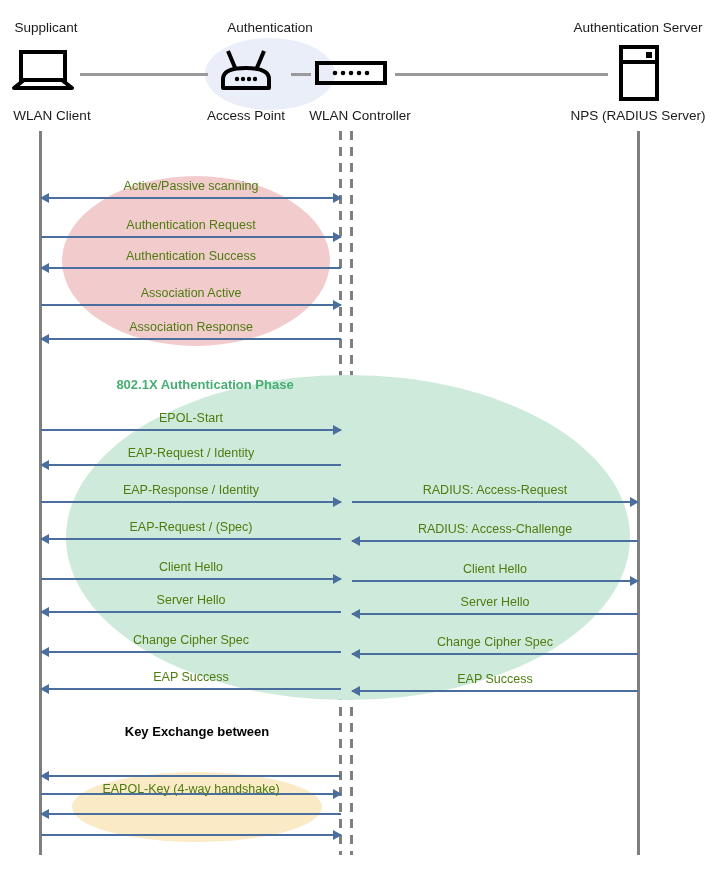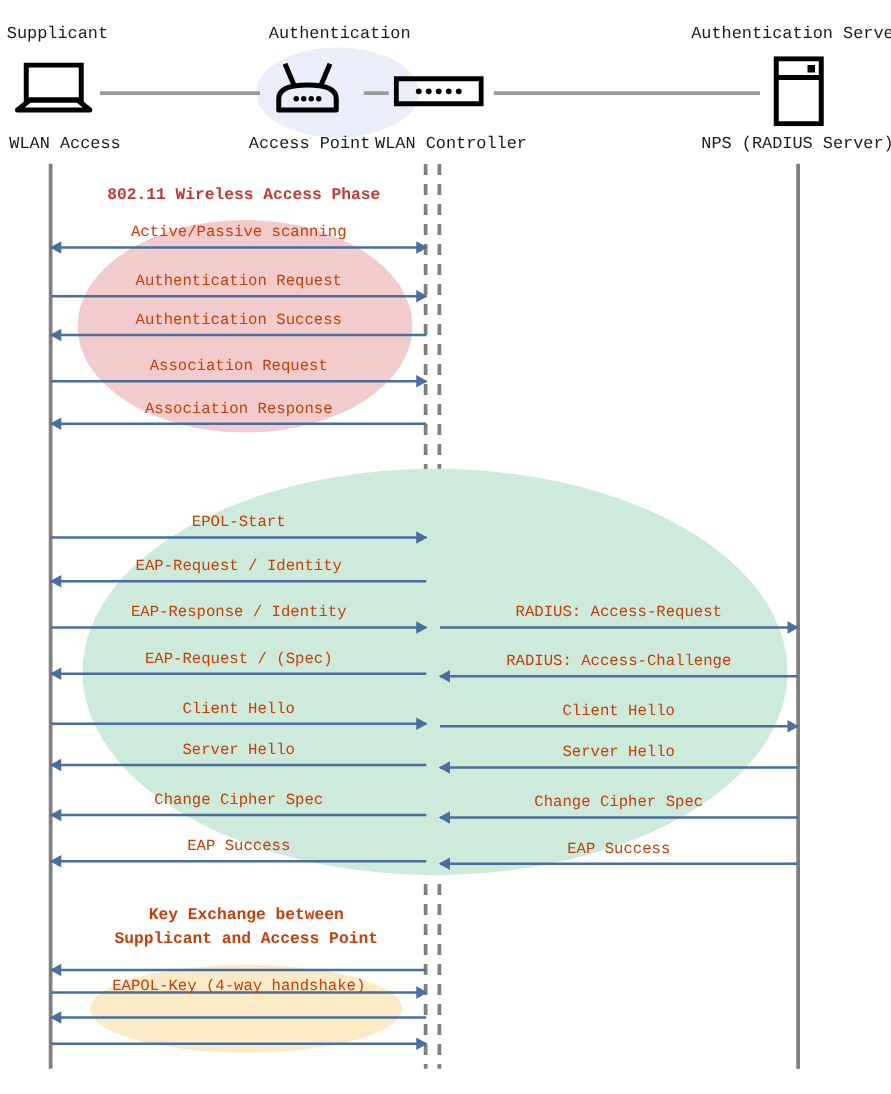--- a/index.html
+++ b/index.html
@@ -1,21 +1,21 @@
 <!DOCTYPE html>
 <html><head>
 <meta charset="utf-8">
 <style>
   html,body{margin:0;padding:0;background:#ffffff;}
   body{
     width:713px;height:875px;position:relative;overflow:hidden;
     font-family:"Liberation Sans","DejaVu Sans",sans-serif;
     color:#111111;
   }
-  #stage{position:absolute;left:0;top:0;width:713px;height:723px;font-family:Liberation Mono, monospace;}
+  #stage{position:absolute;left:0;top:0;width:713px;height:723px;}
 
   
   .actor-title{
     position:absolute;font-size:13.5px;color:#1a1a1a;white-space:nowrap;
     text-align:center;
   }
   .actor-caption{
     position:absolute;font-size:13.5px;color:#1a1a1a;white-space:nowrap;
     text-align:center;
   }
@@ -48,21 +48,21 @@
     position:absolute;left:0;top:0;width:100%;height:2px;background:#4a6e9e;
   }
   .msg .head-r,.msg .head-l{
     position:absolute;top:-4px;width:0;height:0;
     border-top:5px solid transparent;border-bottom:5px solid transparent;
   }
   .msg .head-r{right:-1px;border-left:9px solid #4a6e9e;}
   .msg .head-l{left:-1px;border-right:9px solid #4a6e9e;}
   .msg .label{
     position:absolute;left:0;width:100%;bottom:4px;
-    text-align:center;font-size:12.5px;color:#c2410c;white-space:nowrap;
+    text-align:center;font-size:12.5px;color:#4d7c0f;white-space:nowrap;
   }
 </style>
 </head>
 <body>
 
 <div id="stage">
 
   <div class="blue-blob" style="left:205px;top:38px;width:130px;height:72px;"></div>
 
   <div class="actor-title" style="left:0px;top:20px;width:92px;">Supplicant</div>
@@ -104,33 +104,32 @@
   </div>
 
   <div class="icon-box" style="left:618px;top:45px;width:42px;height:56px;">
     <svg width="42" height="56" viewBox="0 0 42 56">
       <rect x="3" y="2" width="36" height="52" fill="none" stroke="#000" stroke-width="4"></rect>
       <line x1="3" y1="17" x2="39" y2="17" stroke="#000" stroke-width="4"></line>
       <rect x="28" y="7" width="6" height="6" fill="#000"></rect>
     </svg>
   </div>
 
-  <div class="actor-caption" style="left:0px;top:108px;width:104px;">WLAN Access</div>
+  <div class="actor-caption" style="left:0px;top:108px;width:104px;">WLAN Client</div>
   <div class="actor-caption" style="left:199px;top:108px;width:94px;">Access Point</div>
   <div class="actor-caption" style="left:300px;top:108px;width:120px;">WLAN Controller</div>
   <div class="actor-caption" style="left:549px;top:108px;width:178px;">NPS (RADIUS Server)</div>
 
   <div class="lifeline" style="left:39px;top:131px;height:724px;"></div>
   <div class="lifeline-dashed" style="left:339px;top:131px;height:724px;"></div>
   <div class="lifeline-dashed" style="left:350px;top:131px;height:724px;"></div>
   <div class="lifeline" style="left:637px;top:131px;height:724px;"></div>
 
   <div class="phase-ellipse" style="left:62px;top:176px;width:268px;height:170px;background:#f2cccc;"></div>
 
-  <div class="phase-label" style="left:55px;top:146px;width:280px;color:#bf3b37;">802.11 Wireless Access Phase</div>
 
   <div class="msg" style="left:41px;top:197px;width:300px;">
     <div class="line"></div>
     <div class="head-l"></div>
     <div class="head-r"></div>
     <div class="label">Active/Passive scanning</div>
   </div>
 
   <div class="msg" style="left:41px;top:236px;width:300px;">
     <div class="line"></div>
@@ -140,31 +139,32 @@
 
   <div class="msg" style="left:41px;top:267px;width:300px;">
     <div class="line"></div>
     <div class="head-l"></div>
     <div class="label">Authentication Success</div>
   </div>
 
   <div class="msg" style="left:41px;top:304px;width:300px;">
     <div class="line"></div>
     <div class="head-r"></div>
-    <div class="label">Association Request</div>
+    <div class="label">Association Active</div>
   </div>
 
   <div class="msg" style="left:41px;top:338px;width:300px;">
     <div class="line"></div>
     <div class="head-l"></div>
     <div class="label">Association Response</div>
   </div>
 
   <div class="phase-ellipse" style="left:66px;top:375px;width:564px;height:325px;background:#cdeada;"></div>
 
+  <div class="phase-label" style="left:60px;top:375px;width:290px;color:#46ae72;">802.1X Authentication Phase</div>
 
   <div class="msg" style="left:41px;top:429px;width:300px;">
     <div class="line"></div>
     <div class="head-r"></div>
     <div class="label">EPOL-Start</div>
   </div>
 
   <div class="msg" style="left:41px;top:464px;width:300px;">
     <div class="line"></div>
     <div class="head-l"></div>
@@ -238,23 +238,22 @@
   </div>
 
   <div class="msg" style="left:352px;top:690px;width:286px;">
     <div class="line"></div>
     <div class="head-l"></div>
     <div class="label">EAP Success</div>
   </div>
 
   <div class="phase-ellipse" style="left:72px;top:772px;width:250px;height:70px;background:#fbeac6;"></div>
 
-  <div class="phase-label" style="left:80px;top:722px;width:234px;color:#c2410c;text-align:center;">
+  <div class="phase-label" style="left:80px;top:722px;width:234px;color:#000000;text-align:center;">
     <div>Key Exchange between</div>
-    <div>Supplicant and Access Point</div>
   </div>
 
   <div class="msg" style="left:41px;top:775px;width:300px;">
     <div class="line"></div>
     <div class="head-l"></div>
     <div class="label"></div>
   </div>
 
   <div class="msg" style="left:41px;top:793px;width:300px;">
     <div class="line"></div>

